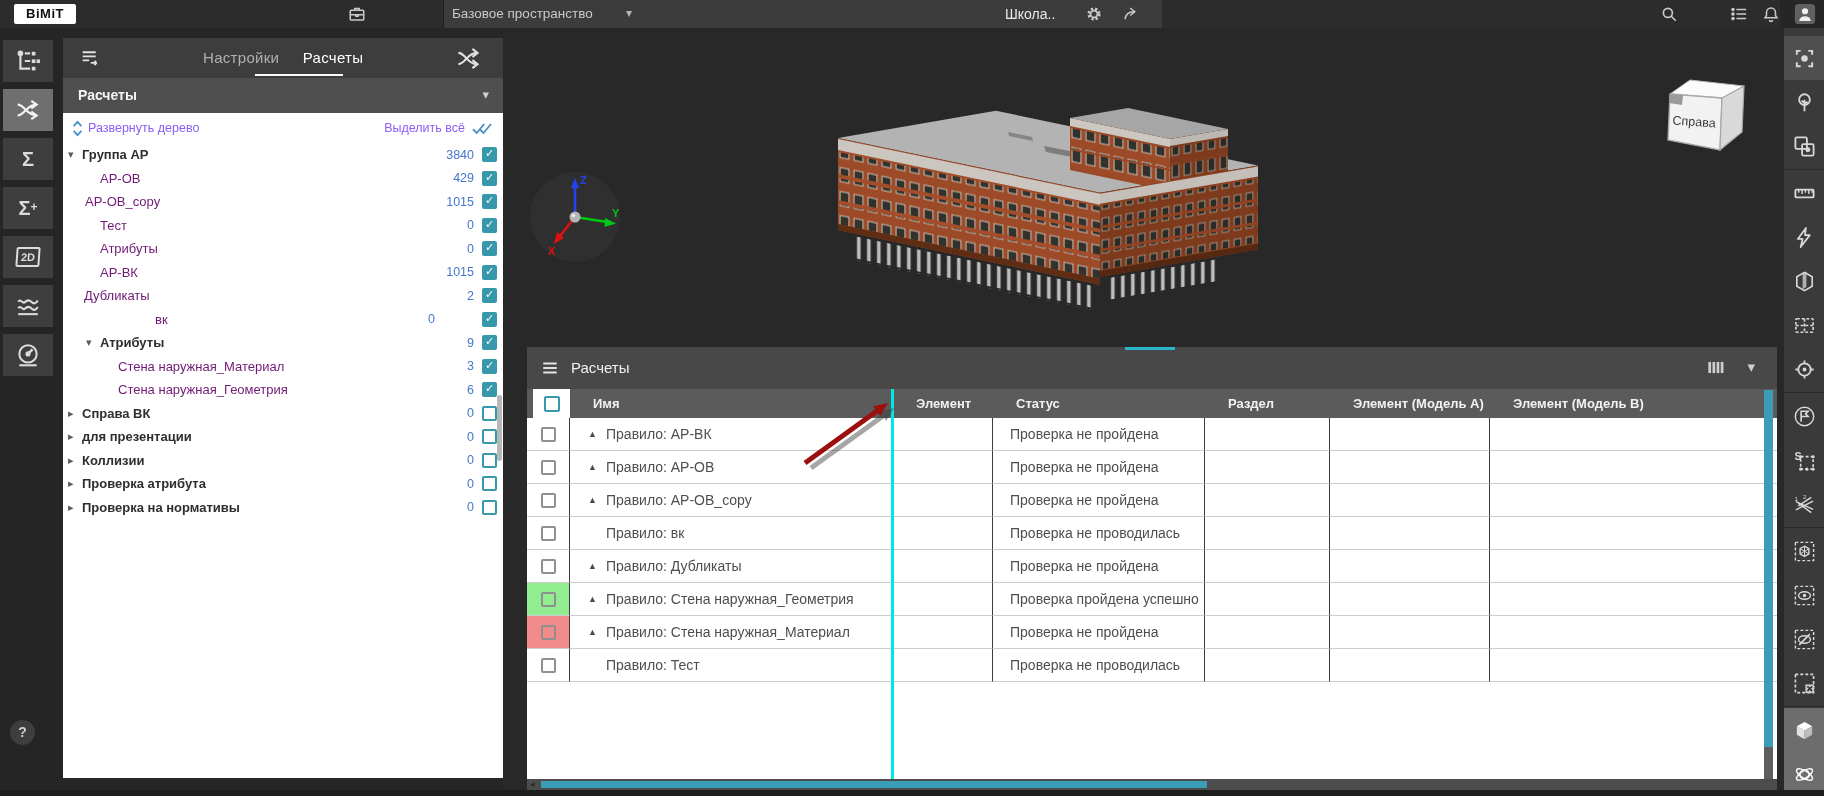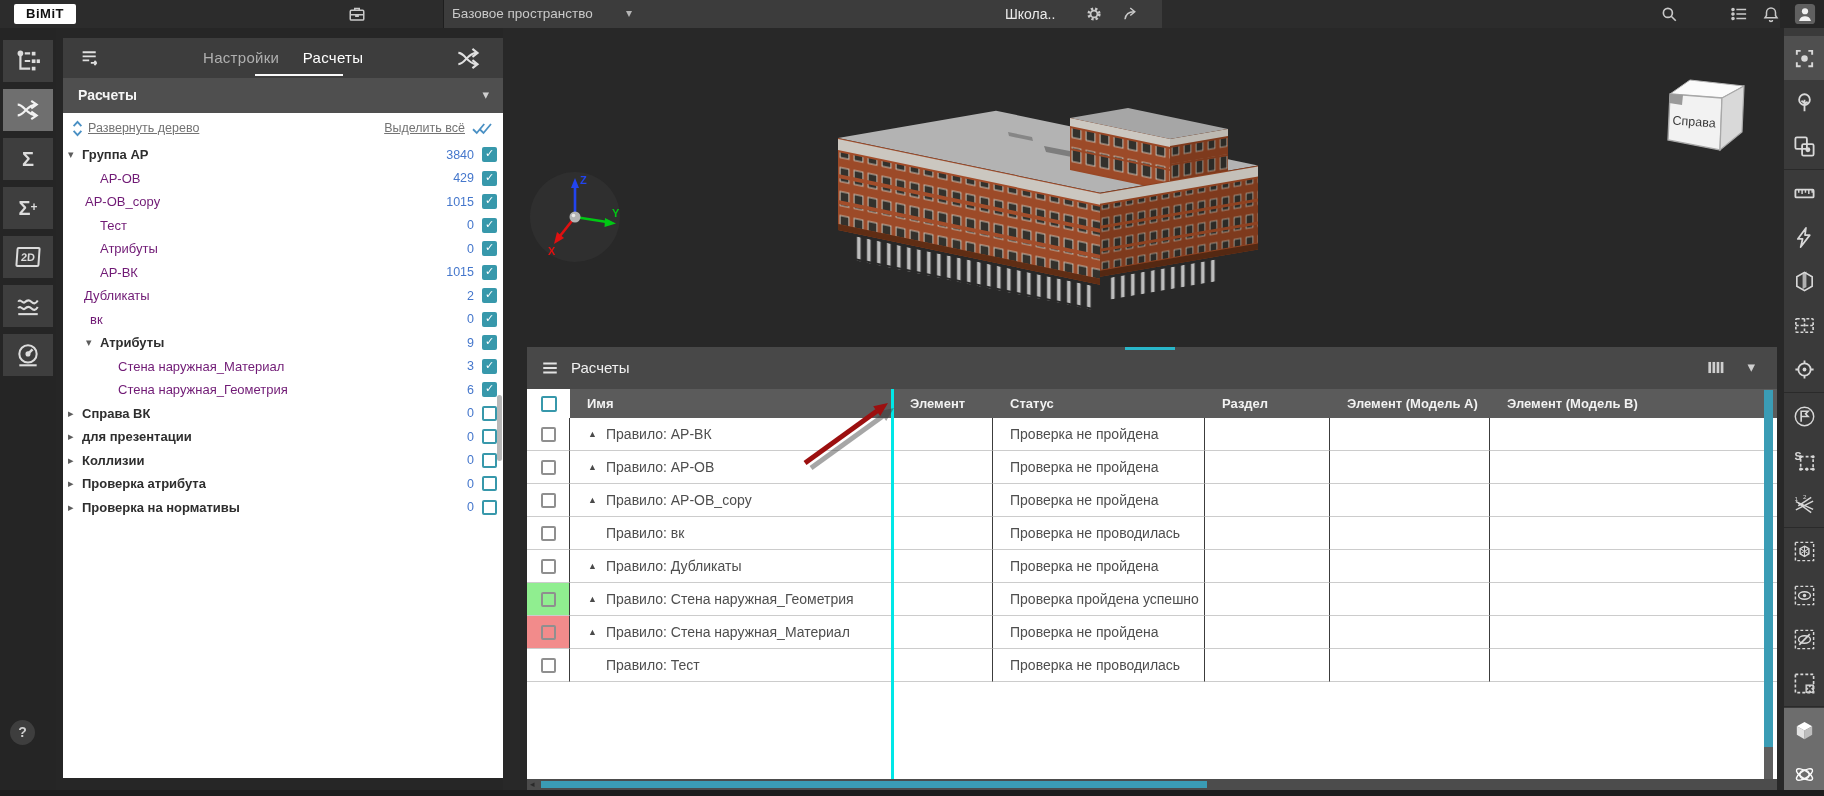--- a/index.html
+++ b/index.html
@@ -35,21 +35,21 @@
   .lp-tab.inactive{color:#b0b0b0;}
   .lp-tab.active{color:#fff;}
   .tab-underline{left:192px;top:36px;width:88px;height:2px;background:#fafafa;}
   .lp-ic{color:#e0e0e0;}
   .lp-section{left:0;top:40px;width:440px;height:35px;background:#4f4f4f;}
   .lp-section .t{position:absolute;left:15px;top:0;height:35px;line-height:35px;color:#f5f5f5;
       font-weight:bold;font-size:14px;}
   .lp-section .c{position:absolute;right:14px;top:0;height:35px;line-height:33px;color:#cfcfcf;font-size:13px;}
   .lp-body{left:0;top:75px;width:440px;height:665px;background:#ffffff;overflow:hidden;}
   .tree-toolbar{display:flex;align-items:center;height:30px;padding:0 10px 0 9px;font-size:12.5px;}
-  .tree-toolbar .link{color:#737373;text-decoration:underline;}
+  .tree-toolbar .link{color:#8b5cf6;}
   .tree-toolbar svg{display:block;}
   .tt-spacer{flex:1;}
   .tree-row{display:flex;align-items:center;height:23.5px;font-size:13px;padding-right:6px;}
   .tr-arrow{width:14px;color:#5c5c5c;font-size:11px;flex:none;}
   .tr-label{color:#701a75;white-space:nowrap;overflow:hidden;}
   .tree-row.group .tr-label{color:#2e2e2e;font-weight:bold;}
   .tr-fill{flex:1;}
   .tr-count{color:#4577cc;font-size:12.5px;margin-right:8px;}
   .cbx{width:15px;height:15px;flex:none;border-radius:2px;box-sizing:border-box;
        text-align:center;line-height:13px;font-size:11px;}
@@ -65,21 +65,21 @@
   .rp-title{left:44px;top:0;height:42px;line-height:42px;color:#f0f0f0;font-size:15px;}
   .rp-burger{left:14px;top:12px;color:#e3e3e3;}
   .rp-burger svg{width:18px;height:18px;}
   .rp-cols{right:52px;top:11px;color:#cfcfcf;}
   .rp-cols svg{width:19px;height:19px;}
   .rp-caret{right:22px;top:0;height:42px;line-height:40px;color:#cfcfcf;font-size:15px;}
   .rp-white{left:0;top:42px;width:1250px;height:390px;background:#fff;}
   .rp-grid{display:grid;grid-template-columns:43px 323px 100px 212px 125px 160px 287px;}
   .rp-header{left:0;top:42px;width:1250px;height:29px;background:#5b5b5b;}
   .rp-header .hcell{height:29px;line-height:29px;color:#f2f2f2;font-weight:bold;font-size:13px;
-       padding-left:17px;box-sizing:border-box;white-space:nowrap;overflow:hidden;}
+       padding-left:17px;box-sizing:border-box;white-space:nowrap;overflow:hidden;margin-left:6px;}
   .rp-header .hcb{background:#fff;display:flex;align-items:center;justify-content:center;padding:0;}
   .hcheckbox{width:16px;height:16px;border:2px solid #3798ab;border-radius:2px;box-sizing:border-box;background:#fff;}
   .rp-rows{left:0;top:71px;width:1250px;}
   .rrow{height:33px;}
   .rrow .cell{box-sizing:border-box;height:33px;border-right:1px solid #3c3c3c;border-bottom:1px solid #cccccc;
        display:flex;align-items:center;font-size:14px;color:#4e4e4e;background:transparent;}
   .rrow .cell:last-child{border-right:none;}
   .rrow .cb-cell{justify-content:center;}
   .rrow.success .cb-cell{background:#90ee90;}
   .rrow.fail .cb-cell{background:#f28b8b;}
@@ -376,21 +376,21 @@
             <span class="tr-count">1015</span>
             <span class="cbx checked">✓</span>
           </div>
           <div class="tree-row" style="padding-left: 7px;">
             <span class="tr-arrow"></span>
             <span class="tr-label">Дубликаты</span>
             <span class="tr-fill"></span>
             <span class="tr-count">2</span>
             <span class="cbx checked">✓</span>
           </div>
-          <div class="tree-row" style="padding-left: 13px;">
+          <div class="tree-row" style="padding-left: 39px; gap: 39px;">
             <span class="tr-arrow"></span>
             <span class="tr-label">вк</span>
             <span class="tr-fill"></span>
             <span class="tr-count">0</span>
             <span class="cbx checked">✓</span>
           </div>
           <div class="tree-row group" style="padding-left: 23px;">
             <span class="tr-arrow">▾</span>
             <span class="tr-label">Атрибуты</span>
             <span class="tr-fill"></span>

